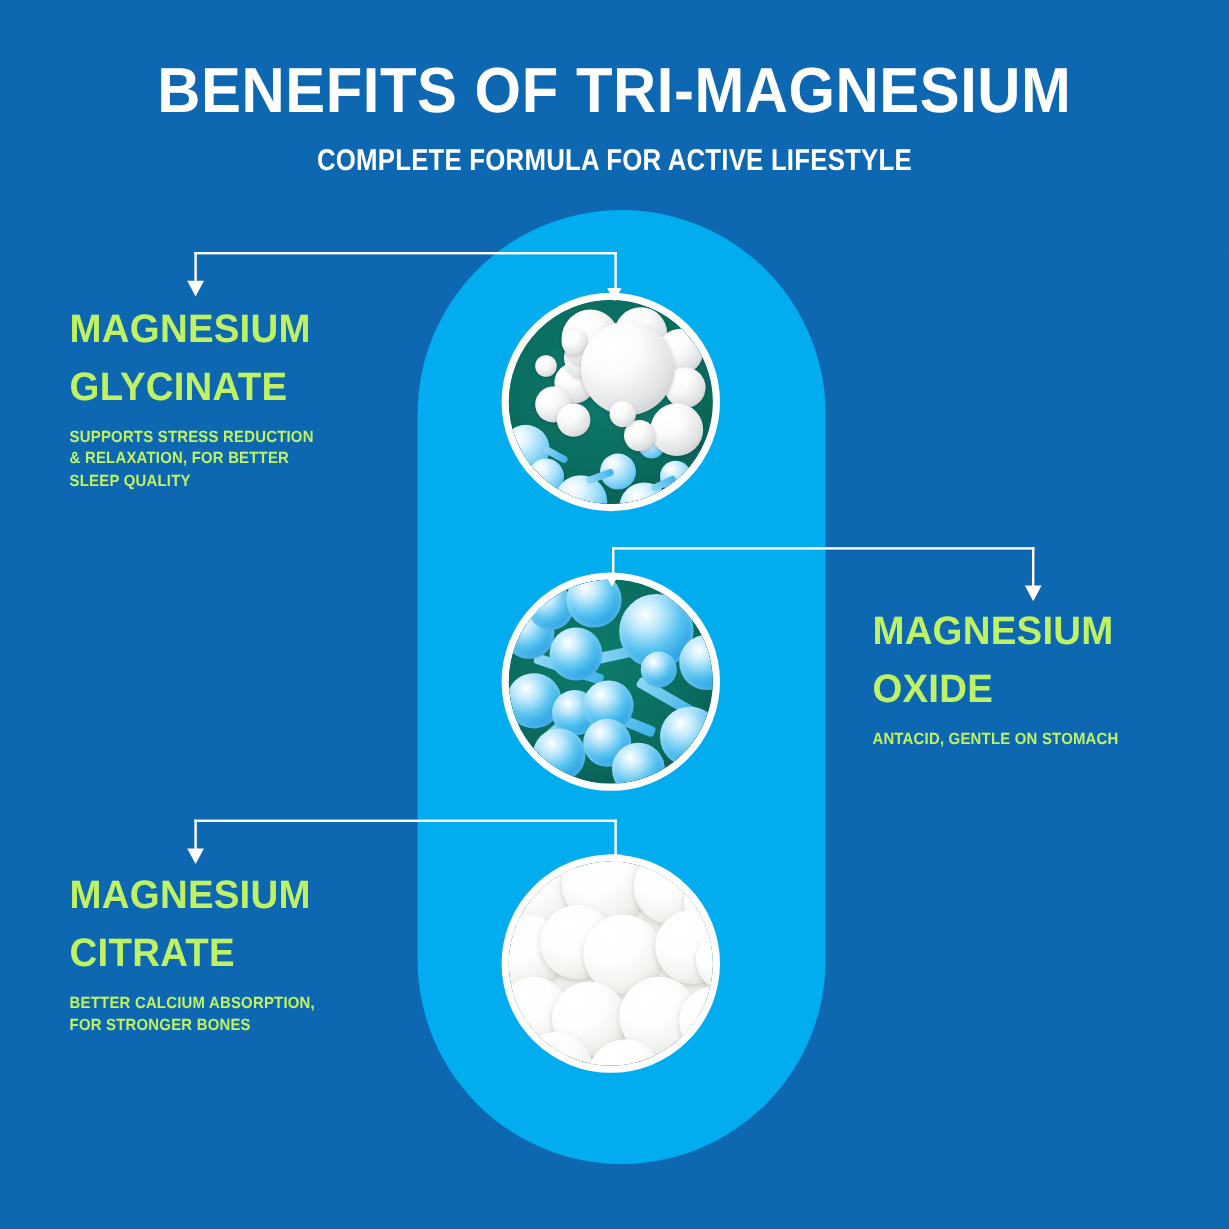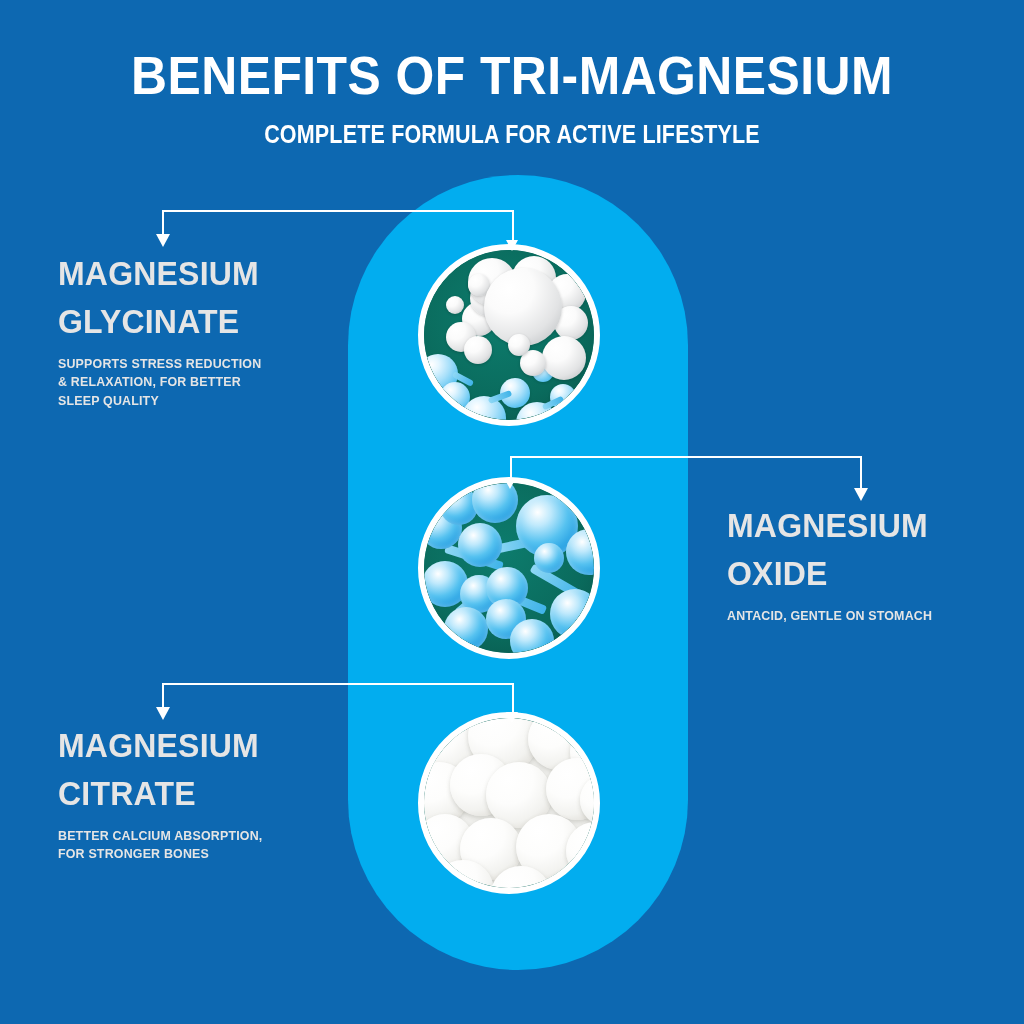--- a/index.html
+++ b/index.html
@@ -122,21 +122,21 @@
   }
   .arrow-small {
     position: absolute;
     width: 0; height: 0;
     border-left: 6px solid transparent;
     border-right: 6px solid transparent;
     border-top: 11px solid #ffffff;
   }
 
   
-  .callout { position: absolute; color: #e5e5e5; }
+  .callout { position: absolute; color: #bef264; }
   .callout .name {
     font-size: 33px;
     font-weight: 700;
     line-height: 1.45;
     letter-spacing: 0.2px;
     transform: scaleX(0.97);
     transform-origin: left center;
     white-space: nowrap;
   }
   .callout.right .name { transform-origin: left center; }

